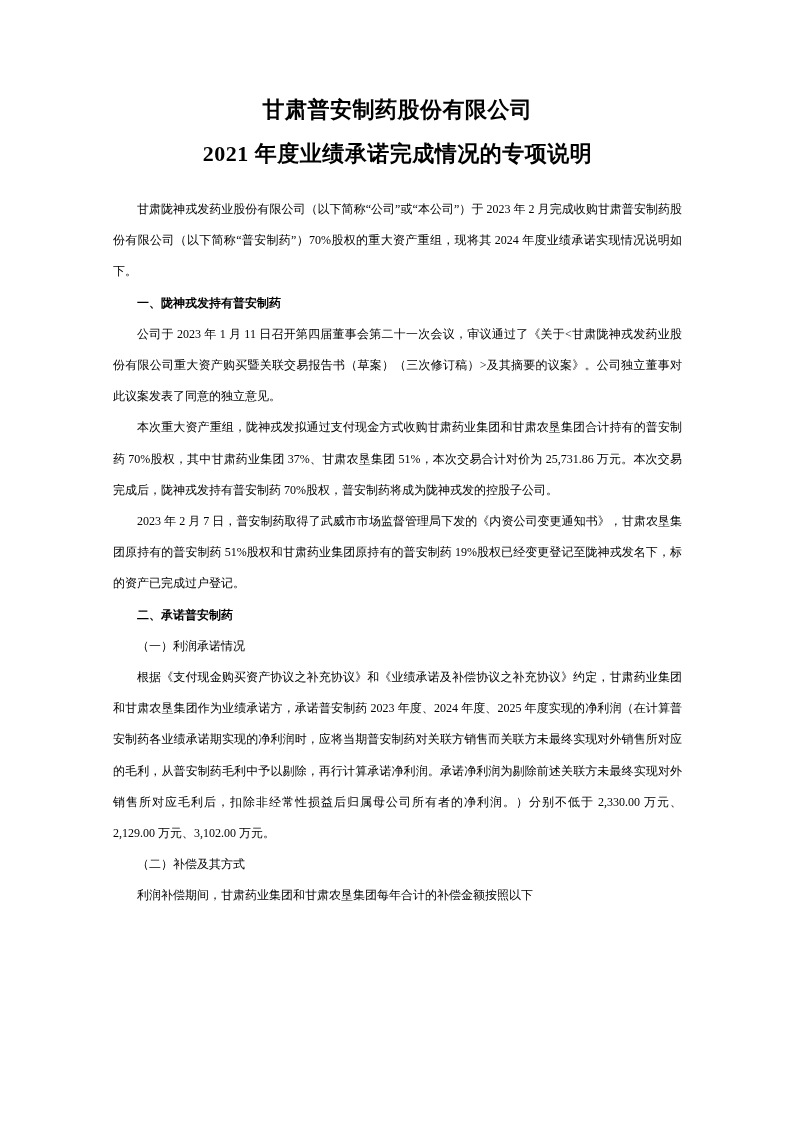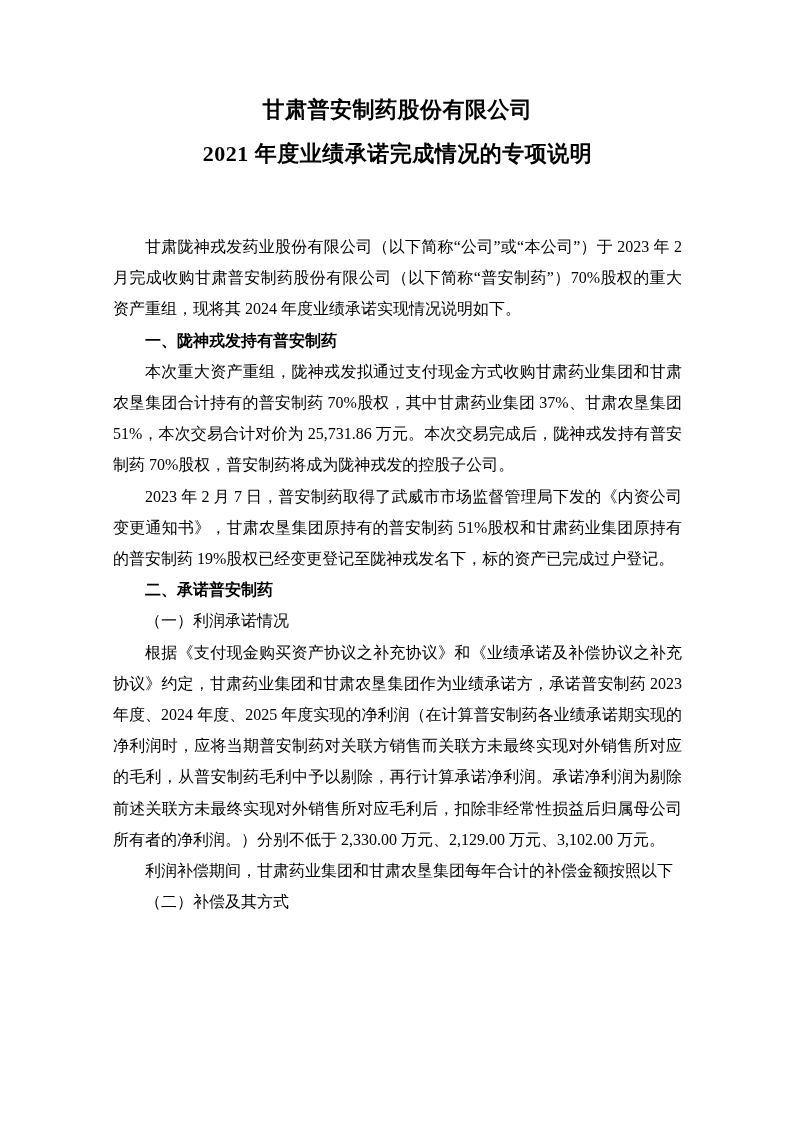--- a/index.html
+++ b/index.html
@@ -24,22 +24,22 @@
   }
   .doc-title {
     font-size: 22px;
     line-height: 44px;
     font-weight: bold;
     text-align: center;
     letter-spacing: 0.5px;
     white-space: nowrap;
   }
   .doc-body {
-    margin-top: 55px;
-    font-size: 16px;
+    margin-top: 18px;
+    font-size: 12px;
     line-height: 31.2px;
     text-align: justify;
   }
   .para {
     margin: 0;
     padding: 0;
     text-indent: 2em;
   }
   .para.bold {
     font-weight: bold;
@@ -54,30 +54,31 @@
     <div class="doc-title">甘肃普安制药股份有限公司</div>
 
     <div class="doc-title">2021 年度业绩承诺完成情况的专项说明</div>
 
     <div class="doc-body">
 
       <p class="para">甘肃陇神戎发药业股份有限公司（以下简称“公司”或“本公司”）于 2023 年 2 月完成收购甘肃普安制药股份有限公司（以下简称“普安制药”）70%股权的重大资产重组，现将其 2024 年度业绩承诺实现情况说明如下。</p>
 
       <p class="para bold">一、陇神戎发持有普安制药</p>
 
+      <p class="para">公司于 2023 年 1 月 11 日召开第四届董事会第二十一次会议，审议通过了《关于&lt;甘肃陇神戎发药业股份有限公司重大资产购买暨关联交易报告书（草案）（三次修订稿）&gt;及其摘要的议案》。公司独立董事对此议案发表了同意的独立意见。</p>
 
       <p class="para">本次重大资产重组，陇神戎发拟通过支付现金方式收购甘肃药业集团和甘肃农垦集团合计持有的普安制药 70%股权，其中甘肃药业集团 37%、甘肃农垦集团 51%，本次交易合计对价为 25,731.86 万元。本次交易完成后，陇神戎发持有普安制药 70%股权，普安制药将成为陇神戎发的控股子公司。</p>
 
       <p class="para">2023 年 2 月 7 日，普安制药取得了武威市市场监督管理局下发的《内资公司变更通知书》，甘肃农垦集团原持有的普安制药 51%股权和甘肃药业集团原持有的普安制药 19%股权已经变更登记至陇神戎发名下，标的资产已完成过户登记。</p>
 
       <p class="para bold">二、承诺普安制药</p>
 
       <p class="para">（一）利润承诺情况</p>
 
       <p class="para">根据《支付现金购买资产协议之补充协议》和《业绩承诺及补偿协议之补充协议》约定，甘肃药业集团和甘肃农垦集团作为业绩承诺方，承诺普安制药 2023 年度、2024 年度、2025 年度实现的净利润（在计算普安制药各业绩承诺期实现的净利润时，应将当期普安制药对关联方销售而关联方未最终实现对外销售所对应的毛利，从普安制药毛利中予以剔除，再行计算承诺净利润。承诺净利润为剔除前述关联方未最终实现对外销售所对应毛利后，扣除非经常性损益后归属母公司所有者的净利润。）分别不低于 2,330.00 万元、2,129.00 万元、3,102.00 万元。</p>
 
+      <p class="para">（二）补偿及其方式</p>
+
       <p class="para">利润补偿期间，甘肃药业集团和甘肃农垦集团每年合计的补偿金额按照以下</p>
-
-      <p class="para">（二）补偿及其方式</p>
 
     </div>
   </div>
 </div>
 
 </body></html>

